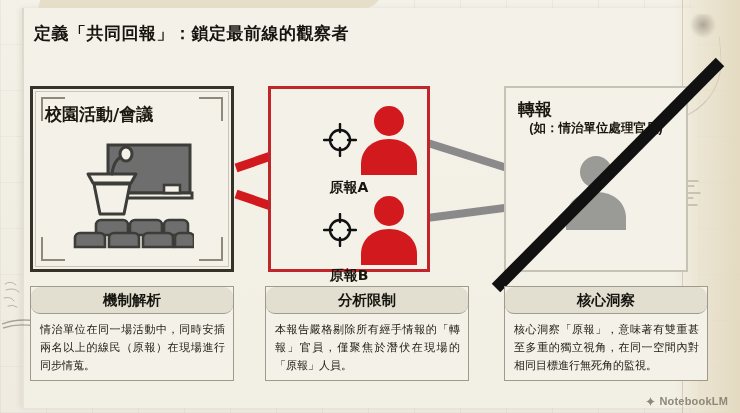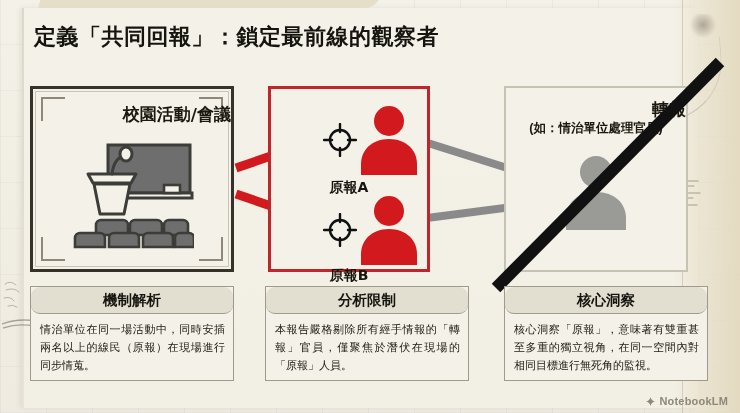--- a/index.html
+++ b/index.html
@@ -65,21 +65,21 @@
     opacity:.42;
   }
   .hand-note{
     position:absolute;right:8px;top:172px;width:52px;height:40px;opacity:.5;
   }
 
   
   .title{
     position:absolute;left:34px;top:22px;width:640px;
     font-family:"DejaVu Serif","Liberation Serif",serif;
-    font-weight:700;font-size:22px;letter-spacing:.5px;color:#15140f;
+    font-weight:700;font-size:17px;letter-spacing:.5px;color:#15140f;
     white-space:nowrap;
   }
 
   
   .panels{position:absolute;left:0;top:86px;width:740px;height:190px;}
 
   .panel{position:absolute;top:0;height:186px;box-sizing:border-box;}
 
   
   #panel-event{
@@ -88,21 +88,21 @@
     background:#f4f1e8;
     box-shadow:inset 0 0 0 2px #f4f1e8, inset 0 0 0 3px #c9c4b4;
   }
   .brk{position:absolute;width:22px;height:22px;border:2px solid #8e897a;}
   .brk.tl{left:8px;top:8px;border-right:none;border-bottom:none;}
   .brk.tr{right:8px;top:8px;border-left:none;border-bottom:none;}
   .brk.bl{left:8px;bottom:8px;border-right:none;border-top:none;}
   .brk.br{right:8px;bottom:8px;border-left:none;border-top:none;}
 
   .panel-h{
-    position:absolute;left:12px;right:0;top:14px;text-align:right;
+    position:absolute;left:12px;right:0;top:14px;text-align:left;
     font-family:"DejaVu Serif","Liberation Serif",serif;
     font-weight:700;font-size:17px;color:#1a180f;
   }
   .panel-sub{
     position:absolute;left:0;right:0;top:36px;text-align:center;
     font-weight:700;font-size:12.5px;color:#1a180f;
   }
   .event-icon{position:absolute;left:50%;top:52px;transform:translateX(-50%);}
 
   

